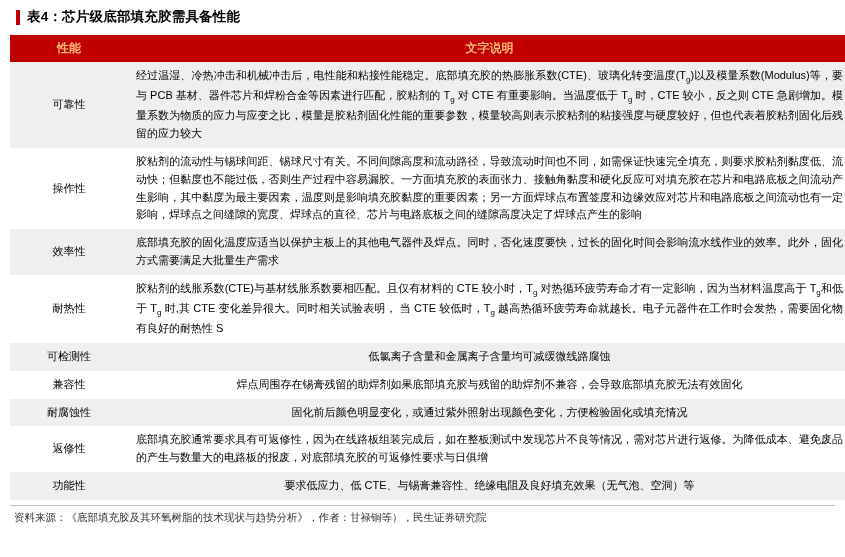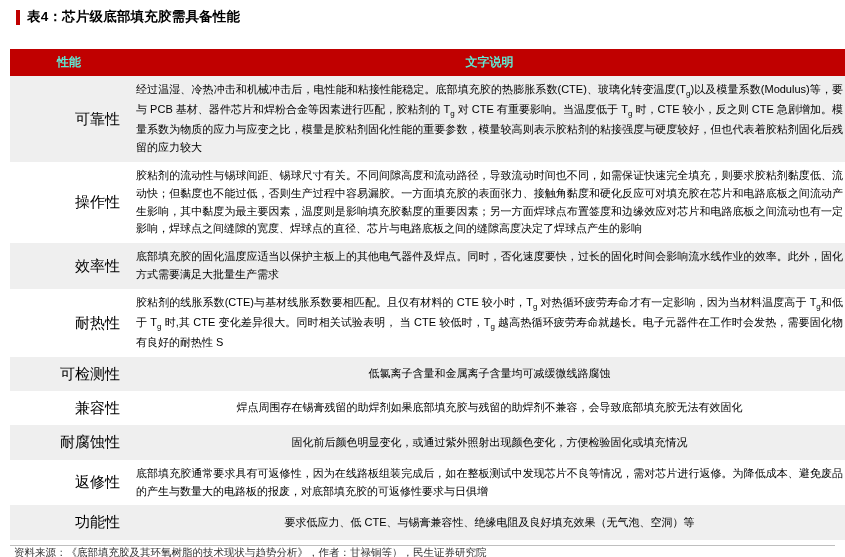--- a/index.html
+++ b/index.html
@@ -17,21 +17,21 @@
   .page {
     width: 845px;
     height: 557px;
     box-sizing: border-box;
     padding: 0 10px;
     position: relative;
   }
   .title-bar {
     display: flex;
     align-items: center;
-    padding: 8px 4px 23px 6px;
+    padding: 8px 4px 9px 6px;
   }
   .title-bar .accent-bar {
     width: 4px;
     height: 15px;
     background: #c00000;
     margin-right: 7px;
     flex: 0 0 auto;
   }
   .title-text {
     font-size: 13.5px;
@@ -39,41 +39,41 @@
     color: #000000;
     letter-spacing: 0.2px;
   }
   table.spec {
     width: 825px;
     border-collapse: collapse;
     table-layout: fixed;
   }
   table.spec thead th {
     background: #c00000;
-    color: #5eead4;
+    color: #fdba74;
     font-size: 12px;
     font-weight: bold;
     text-align: center;
     padding: 5px 4px;
     border: none;
   }
   table.spec th.col-prop { width: 110px; }
   table.spec th.col-desc { width: 715px; }
 
   table.spec td {
     font-size: 11px;
     line-height: 1.62;
     vertical-align: middle;
     border: none;
     padding: 5px 8px;
   }
   table.spec td.prop {
     width: 110px;
-    text-align: right;
-    font-size: 15px;
+    text-align: center;
+    font-size: 11px;
     color: #000000;
   }
   table.spec td.desc {
     color: #000000;
     text-align: justify;
     text-justify: inter-ideograph;
   }
   table.spec td.desc.center {
     text-align: center;
   }
@@ -83,20 +83,21 @@
   table.spec tr.plain td {
     background: #ffffff;
   }
   .sub {
     font-size: 8px;
     vertical-align: sub;
   }
   .source {
     border-top: 1px solid #bfbfbf;
     margin-top: 5px;
+    padding-top: 5px;
     font-size: 10.5px;
     color: #333333;
     padding-left: 4px;
   }
 </style>
 </head>
 <body>
 
 <div class="page">
 

